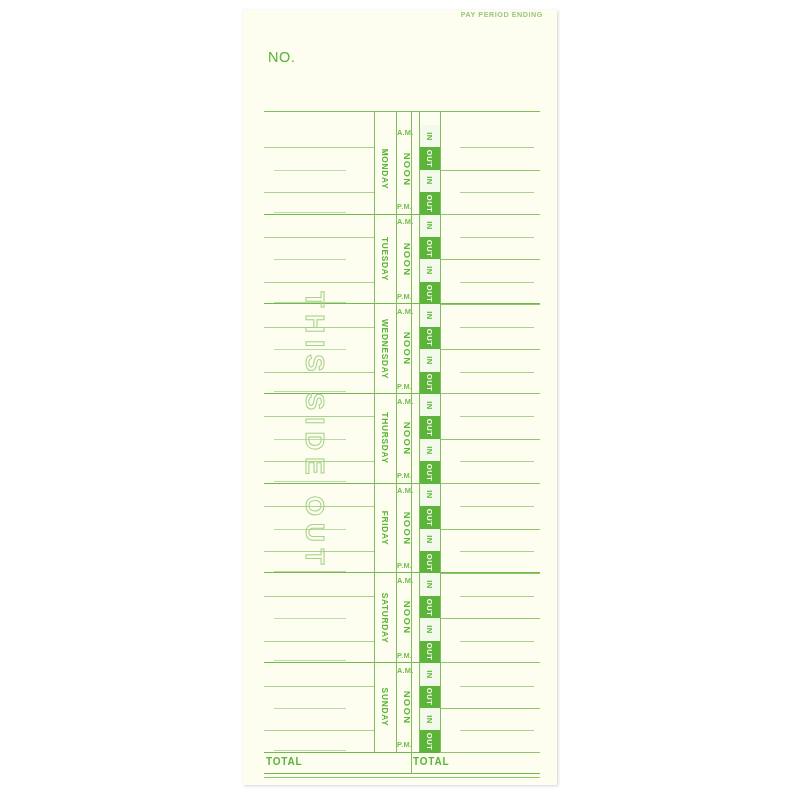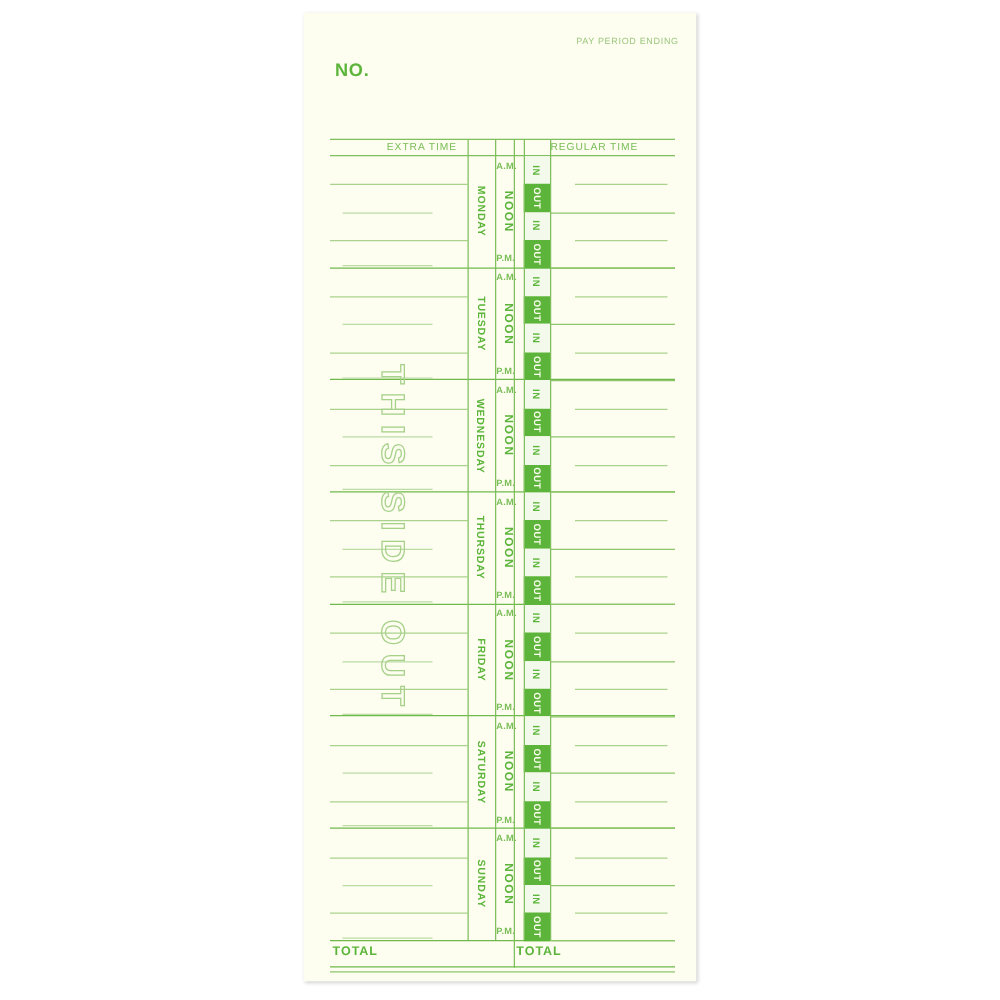--- a/index.html
+++ b/index.html
@@ -20,34 +20,34 @@
     width: 314px;
     height: 775px;
     background: #fdfdf0;
     box-shadow: 1px 1px 3px rgba(0,0,0,0.18);
   }
 
   
   .pay-period {
     position: absolute;
     right: 14px;
-    top: 18px;
+    top: 0;
     font-size: 7.2px;
     letter-spacing: 0.55px;
     color: #9cc77f;
-    font-weight: 400;
+    font-weight: 700;
     white-space: nowrap;
   }
 
   .no-label {
     position: absolute;
     left: 25px;
     top: 39px;
     font-size: 14.5px;
-    font-weight: 700;
+    font-weight: 400;
     letter-spacing: 0.6px;
     color: #5cb53a;
   }
 
   .name-row {
     position: absolute;
     left: 21px;
     top: 84px;
     width: 276px;
     height: 14px;
@@ -298,24 +298,20 @@
 
 <div id="card">
 
   <div class="pay-period">PAY PERIOD ENDING</div>
 
   <div class="no-label">NO.</div>
 
 
   <div id="grid">
 
-    <div class="colhead">
-      <span class="ch ch-extra">EXTRA TIME</span>
-      <span class="ch ch-reg">REGULAR TIME</span>
-    </div>
 
     <div class="vrule v-main"></div>
     <div class="vrule v-day-l"></div>
     <div class="vrule v-day-r"></div>
     <div class="vrule v-noon-r"></div>
     <div class="vrule v-io-r"></div>
 
     <div id="body">
         <div class="day">
           <div class="xline full" style="top: 22.4px;"></div>

